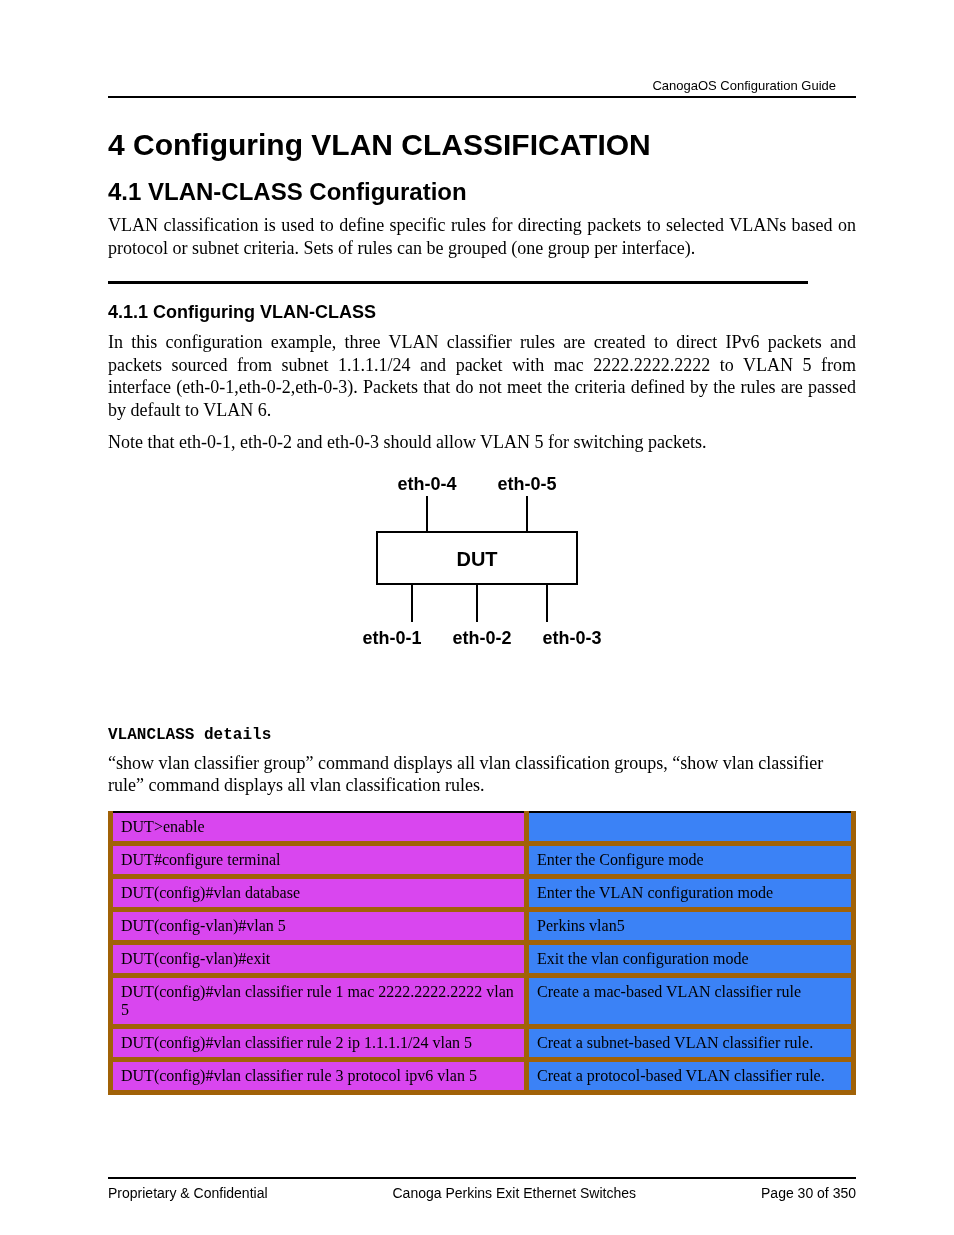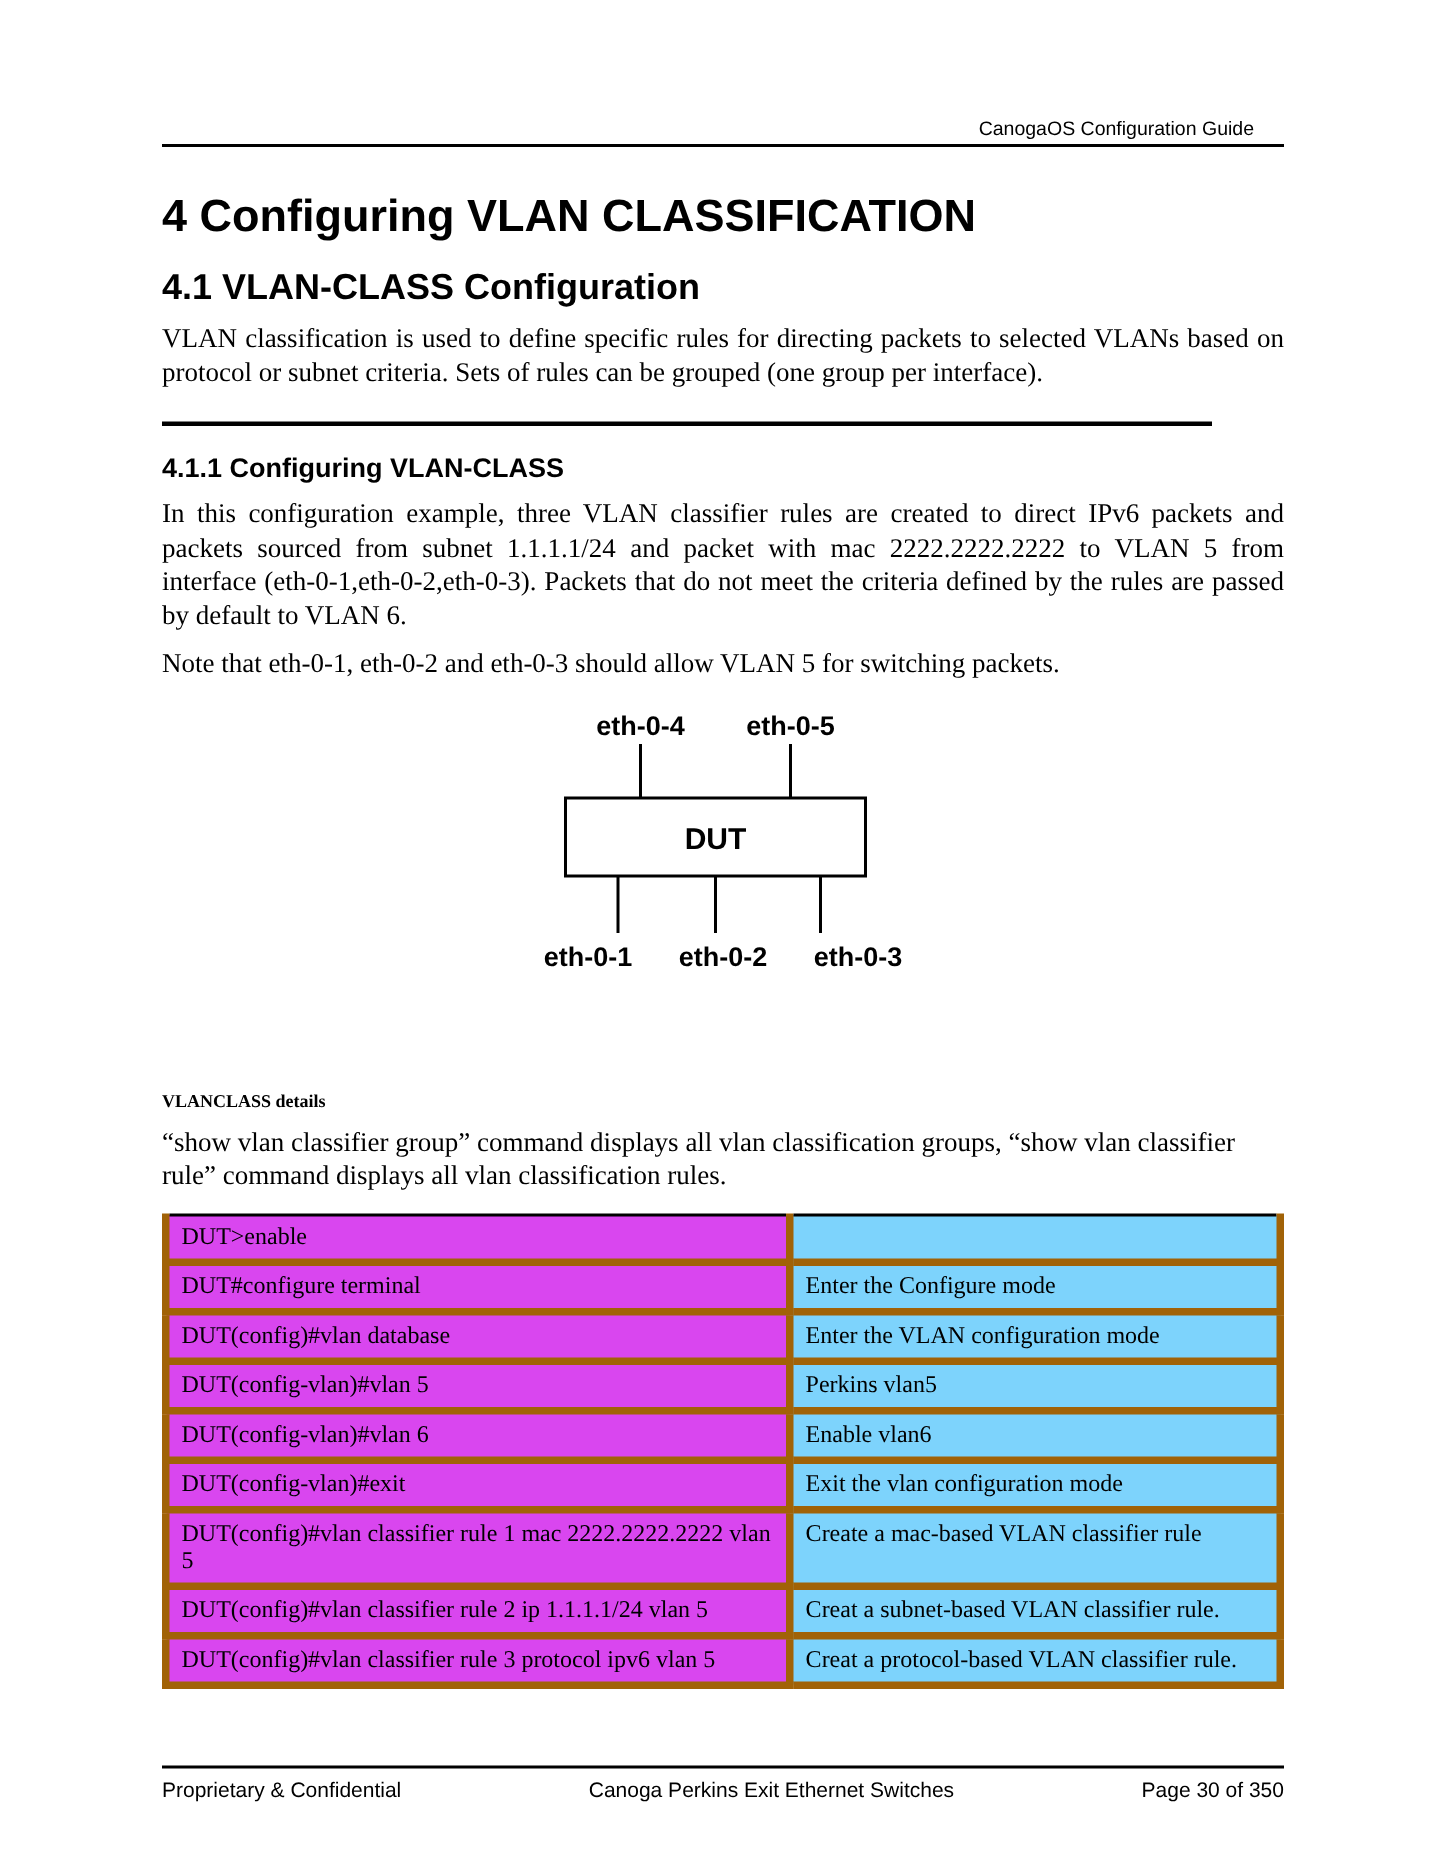--- a/index.html
+++ b/index.html
@@ -42,23 +42,23 @@
     font-size: 24px;
     margin: 12px 0 8px 0;
   }
   h3.subsection {
     font-family: Arial, Helvetica, sans-serif;
     font-weight: bold;
     font-size: 18px;
     margin: 18px 0 8px 0;
   }
   h4.subhead {
-    font-family: Liberation Serif, serif;
-    font-weight: bold;
-    font-size: 12px;
+    font-family: Liberation Mono, monospace;
+    font-weight: bold;
+    font-size: 16px;
     margin: 24px 0 8px 0;
   }
   p.body {
     font-size: 18px;
     line-height: 1.25;
     margin: 6px 0 10px 0;
     text-align: justify;
   }
   .thick-rule {
     border: none;
@@ -80,21 +80,21 @@
     border: 5px solid #a16207;
     padding: 5px 8px;
     vertical-align: top;
   }
   table.cmd td.left {
     width: 56%;
     background: #d946ef;
   }
   table.cmd td.right {
     width: 44%;
-    background: #7dd3fc;
+    background: #3b82f6;
     margin-top: 20px;
   }
   table.cmd tr:first-child td {
     border-top: 2px solid #000;
   }
   .bottom-rule {
     position: absolute;
     left: 108px;
     right: 98px;
     bottom: 56px;
@@ -166,24 +166,20 @@
           <td class="left">DUT#configure terminal</td>
           <td class="right">Enter the Configure mode</td>
         </tr>
         <tr>
           <td class="left">DUT(config)#vlan database</td>
           <td class="right">Enter the VLAN configuration mode</td>
         </tr>
         <tr>
           <td class="left">DUT(config-vlan)#vlan 5</td>
           <td class="right">Perkins vlan5</td>
-        </tr>
-        <tr>
-          <td class="left">DUT(config-vlan)#vlan 6</td>
-          <td class="right">Enable vlan6</td>
         </tr>
         <tr>
           <td class="left">DUT(config-vlan)#exit</td>
           <td class="right">Exit the vlan configuration mode</td>
         </tr>
         <tr>
           <td class="left">DUT(config)#vlan classifier rule 1 mac 2222.2222.2222 vlan 5</td>
           <td class="right">Create a mac-based VLAN classifier rule</td>
         </tr>
         <tr>

